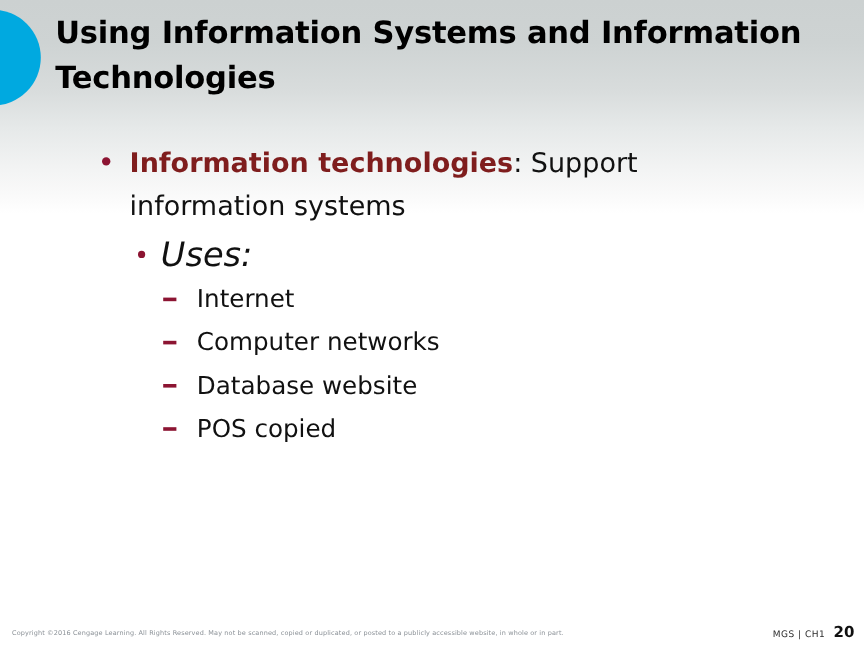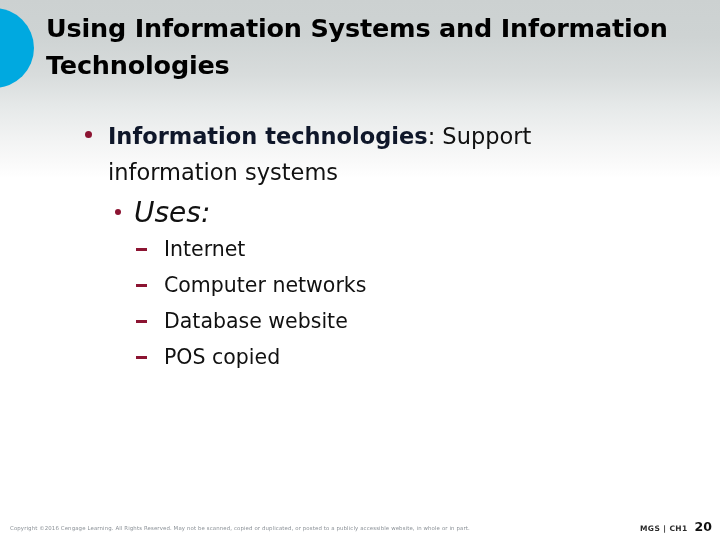--- a/index.html
+++ b/index.html
@@ -91,21 +91,21 @@
     position: absolute;
     left: 5px;
     top: 13px;
     width: 7px;
     height: 7px;
     border-radius: 50%;
     background: #8c1432;
   }
   .lvl1 .strong {
     font-weight: bold;
-    color: #0f172a;
+    color: #7f1d1d;
   }
 
   
   .lvl2 {
     position: relative;
     margin: 6px 0 0 110px;
     padding-left: 24px;
     font-size: 28px;
     line-height: 33px;
     font-style: italic;
@@ -161,21 +161,21 @@
     right: 8px;
     top: 519px;
     display: flex;
     align-items: baseline;
     gap: 7px;
     white-space: nowrap;
   }
   #footer-course {
     font-family: "DejaVu Sans", sans-serif;
     font-size: 7.5px;
-    font-weight: bold;
+    font-weight: normal;
     color: #2b2b2b;
     letter-spacing: 0.4px;
   }
   #footer-pagenum {
     font-family: "DejaVu Sans", sans-serif;
     font-size: 12.5px;
     font-weight: bold;
     color: #111111;
     text-align: center;
   }

